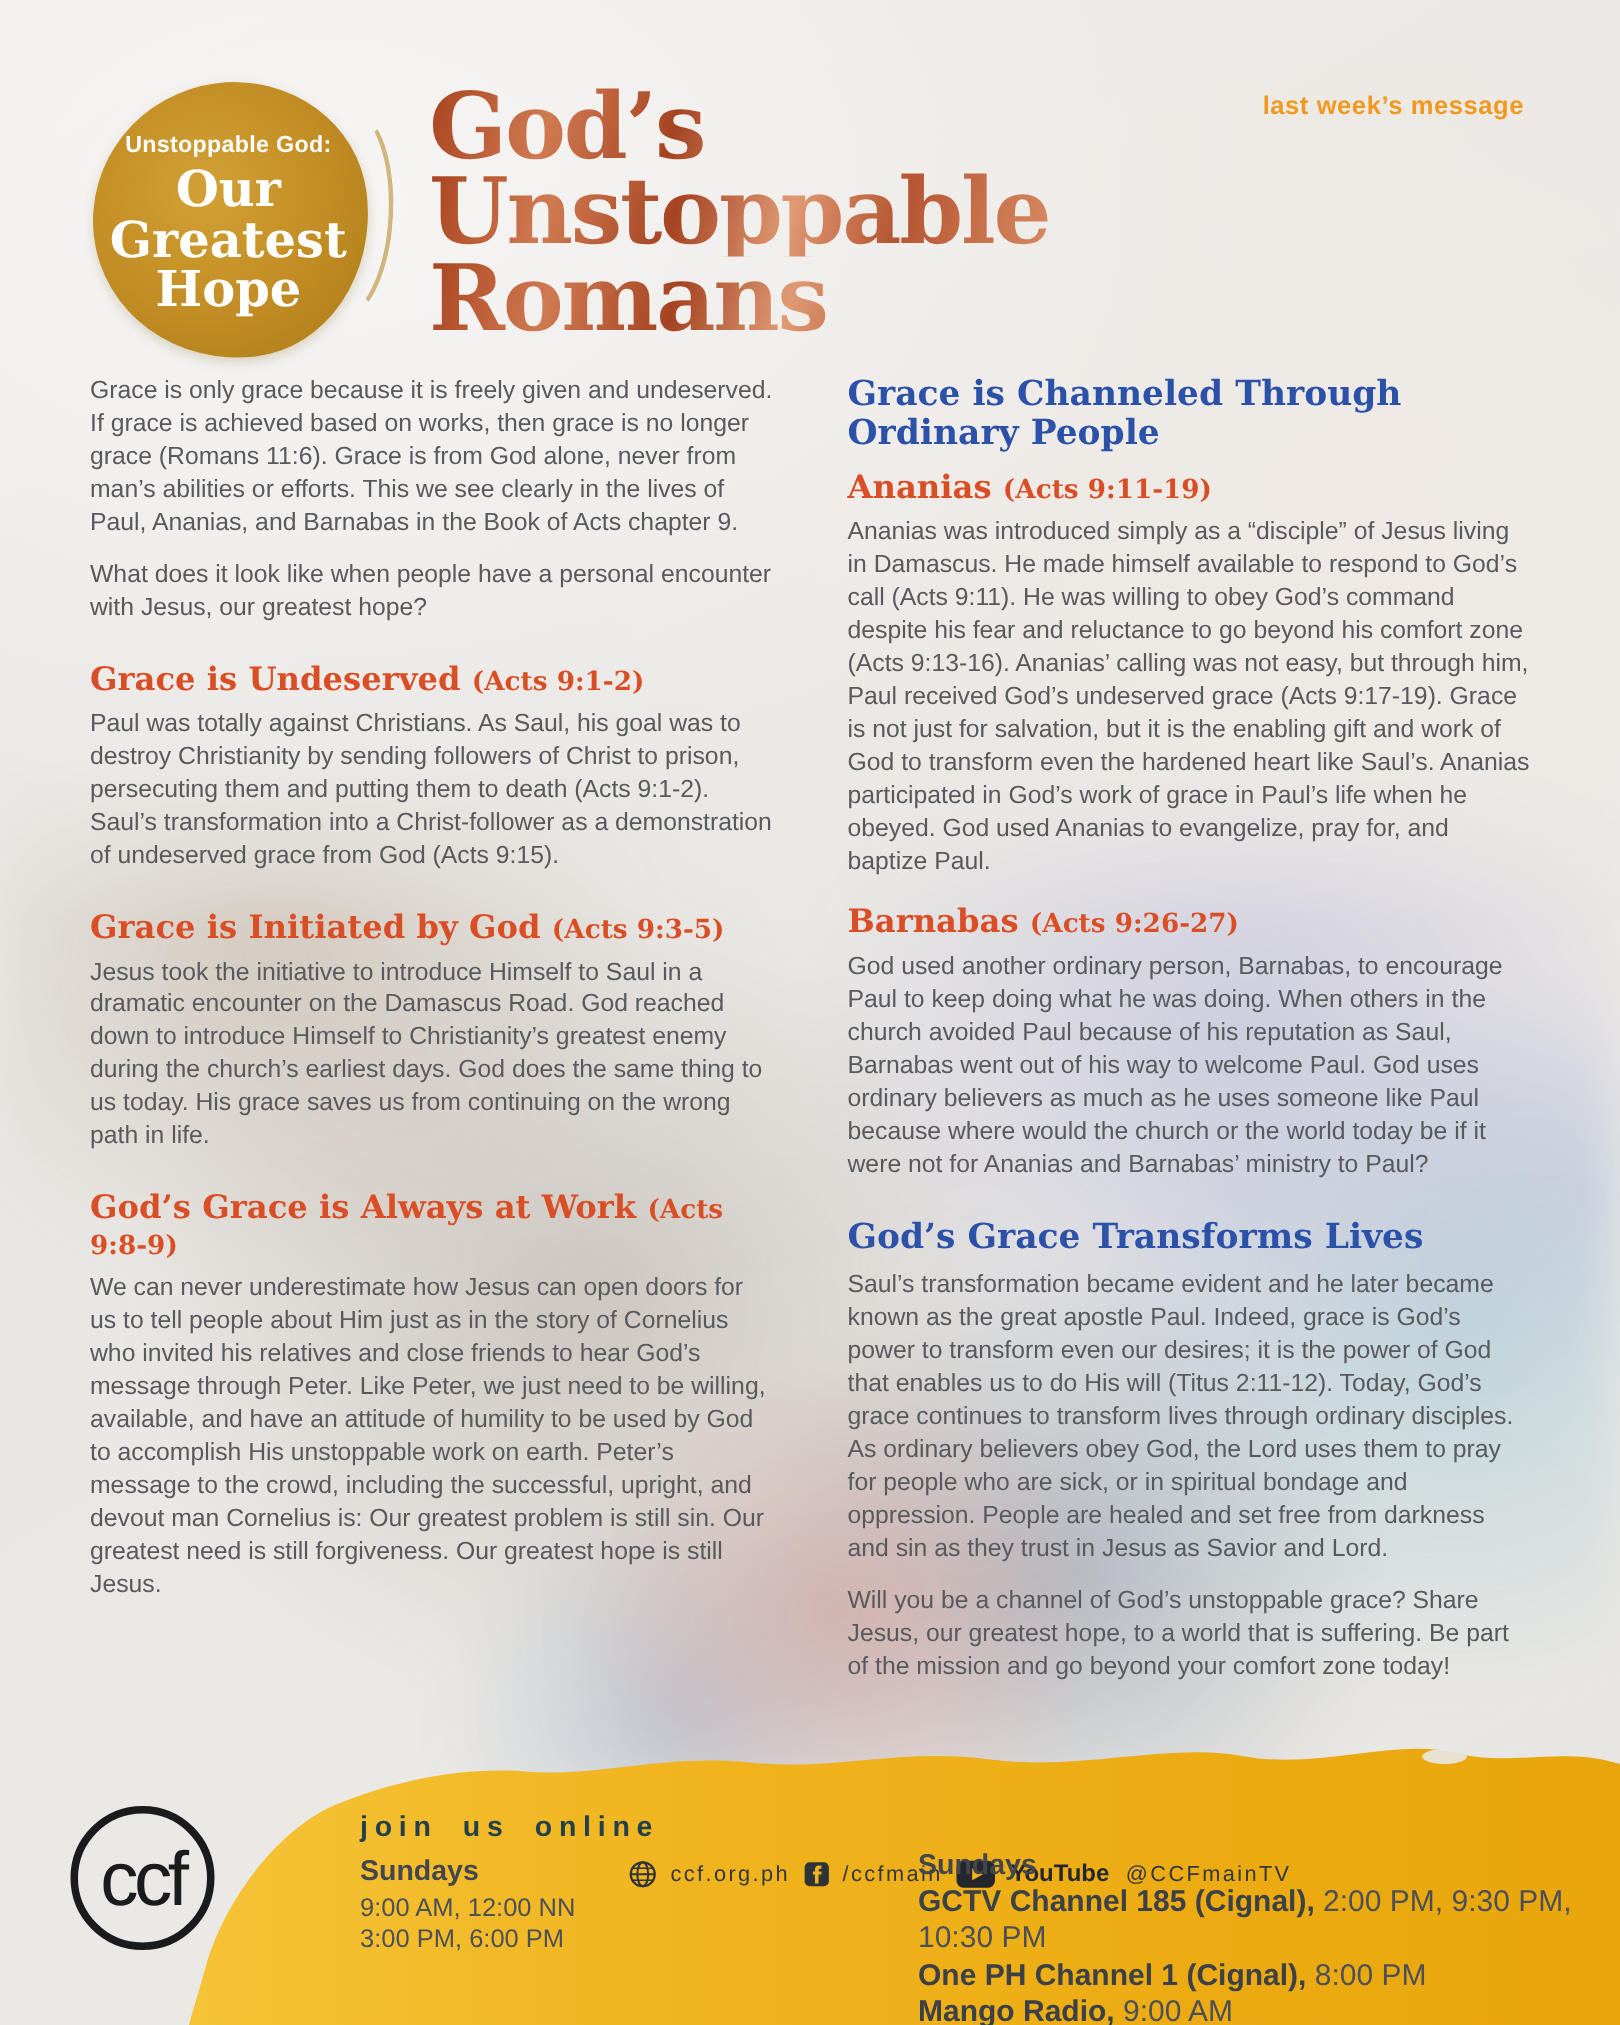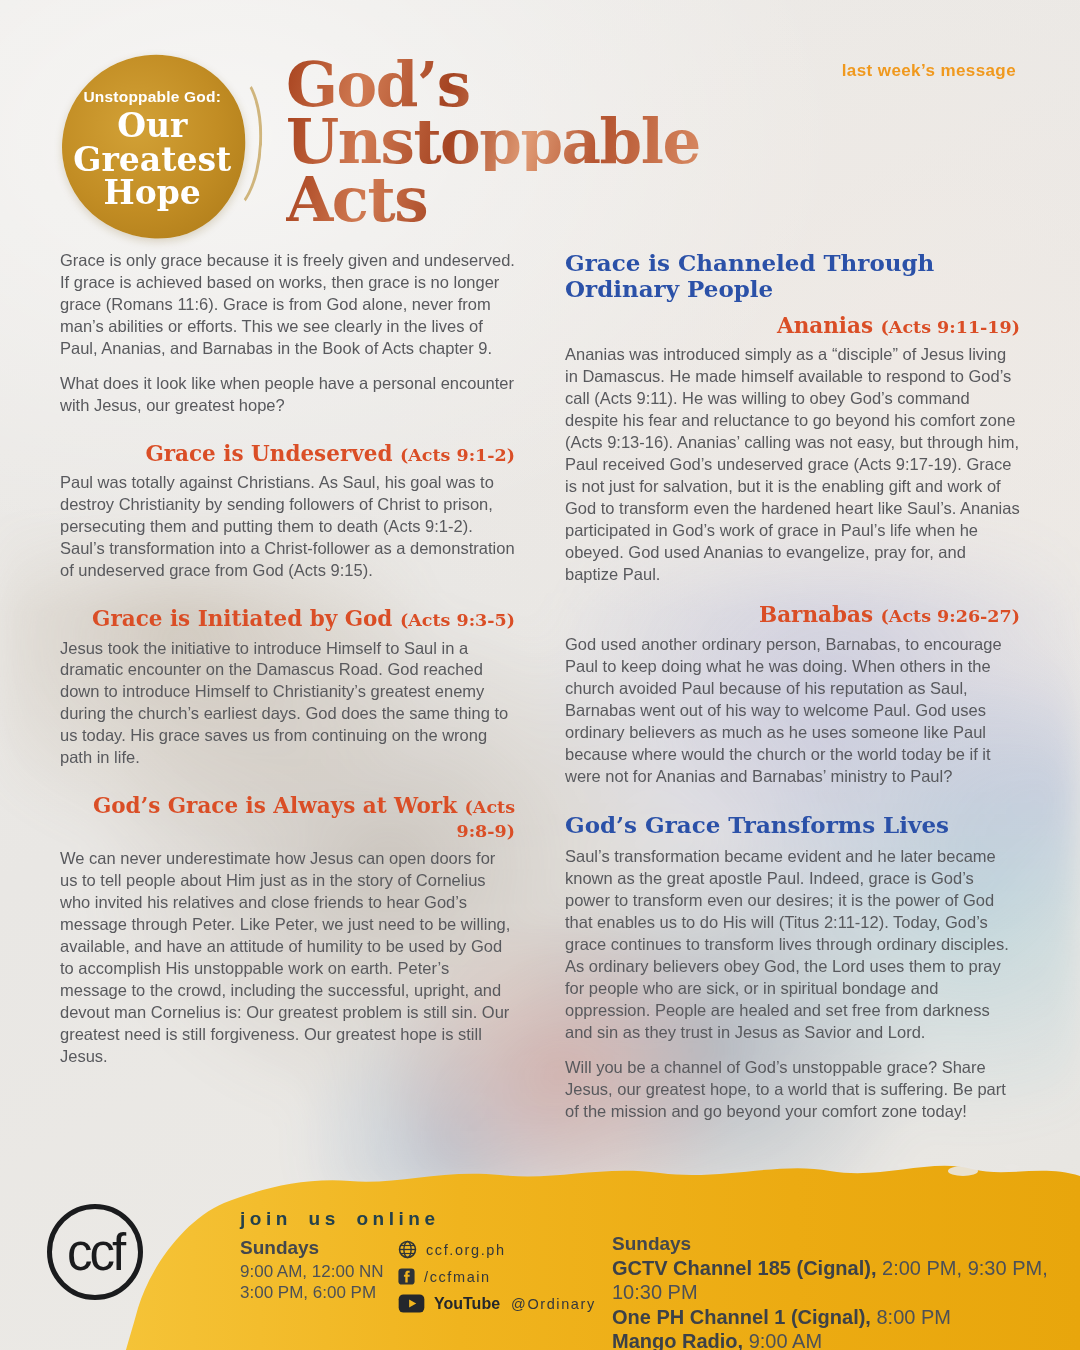--- a/index.html
+++ b/index.html
@@ -51,41 +51,41 @@
     background:linear-gradient(105deg,#a8431f 0%, #d07a52 20%, #a54422 40%, #df9a74 58%, #b55531 75%, #d88a62 100%);
     -webkit-background-clip:text; background-clip:text; color:transparent;
   }
   .tag { position:absolute; right:64px; top:61px; z-index:2; color:#f0991e; font-weight:bold; font-size:17px; letter-spacing:.4px; }
   
   .columns {
     position:absolute; left:60px; top:250px; width:960px; z-index:2;
     display:grid; grid-template-columns:455px 455px; column-gap:50px;
   }
   .col p { font-size:16.5px; line-height:1.33; color:#58595d; margin:0 0 13px; }
-  h3.sec { font-family:"DejaVu Serif", serif; font-weight:bold; color:#da4e26; font-size:21.5px; line-height:1.1; margin:25px 0 7px;text-align:right; }
+  h3.sec { font-family:"DejaVu Serif", serif; font-weight:bold; color:#da4e26; font-size:21.5px; line-height:1.1; margin:25px 0 7px; }
   h3.sec .ref { font-size:17.5px; }
   h3.sub { margin:18px 0 7px; }
   h2.blue { font-family:"DejaVu Serif", serif; font-weight:bold; color:#2b51a8; font-size:23px; line-height:1.12; margin:0 0 9px; }
   h2.blue.second { margin-top:24px; }
   .col.right > h3.sub:first-of-type { margin-top:12px; }
   
   .band { position:absolute; left:0; bottom:0; width:1080px; height:200px; z-index:1; }
   .logo {
     position:absolute; left:47px; top:1204px; width:96px; height:96px; z-index:3;
     border:5px solid #1a1b1d; border-radius:50%; display:grid; place-items:center;
   }
   .logo span { font-size:51px; font-weight:400; letter-spacing:-3px; color:#1a1b1d; }
   .f-head { position:absolute; z-index:3; font-size:19px; font-weight:bold; letter-spacing:4.5px; word-spacing:7px; color:#24414b; }
   .head-online { left:240px; top:1208px; }
   .head-tv { left:612px; top:1208px; }
   .f-day { position:absolute; z-index:3; font-size:19px; font-weight:bold; color:#43474d;text-align:right; }
   .day-online { left:240px; top:1237px; }
   .day-tv { left:612px; top:1233px; }
   .f-times { position:absolute; left:240px; top:1261px; z-index:3; font-size:17px; line-height:1.25; color:#4c5056; }
-  .links { position:absolute; left:398px; top:1240px; z-index:3; display:flex; flex-direction:column; gap:9px; }
+  .links { position:absolute; left:419px; top:1240px; z-index:3; display:flex; gap:9px; }
   .link-row { display:flex; align-items:center; gap:9px; font-size:14.5px; letter-spacing:1.6px; color:#33373c; }
   .yt-brand { font-weight:bold; font-size:16px; letter-spacing:0; margin-right:2px; color:#24272c; }
   .tv-rows { position:absolute; left:612px; top:1256px; z-index:3; font-size:20px; line-height:1.22; color:#4c5056; }
   .tv-rows .b { font-weight:bold; color:#3c4148; }
   .icon-svg { display:block; }
 </style>
 </head>
 <body>
 
 <div class="page">
@@ -96,21 +96,21 @@
       <div class="badge-kicker">Unstoppable God:</div>
       <div class="badge-line">Our</div>
       <div class="badge-line">Greatest</div>
       <div class="badge-line">Hope</div>
     </div>
   </div>
 
   <h1 class="title">
     <span class="line">God’s</span>
     <span class="line">Unstoppable</span>
-    <span class="line">Acts</span>
+    <span class="line">Romans</span>
   </h1>
 
   <div class="tag">last week’s message</div>
 
   <main class="columns">
     <div class="col left">
       <p>Grace is only grace because it is freely given and undeserved. If grace is achieved based on works, then grace is no longer grace (Romans 11:6). Grace is from God alone, never from man’s abilities or efforts. This we see clearly in the lives of Paul, Ananias, and Barnabas in the Book of Acts chapter 9.</p>
       <p>What does it look like when people have a personal encounter with Jesus, our greatest hope?</p>
 
       <h3 class="sec">
@@ -204,21 +204,21 @@
         <path d="M13.6 10.2 h-2.2 v7 H8.6 v-7 H7 V7.8 h1.6 V6.2 c0-1.9 1-3 3.1-3 h2 v2.5 h-1.3 c-.7 0-.9.3-.9.9 v1.2 h2.3 Z" fill="#f0b41e"></path>
       </svg>
       <span>/ccfmain</span>
     </div>
     <div class="link-row">
       <svg class="icon-svg" width="27" height="19" viewBox="0 0 28 20">
         <rect x="0.5" y="0.5" width="27" height="19" rx="5" fill="#24272c"></rect>
         <path d="M11.5 5.8 L19 10 L11.5 14.2 Z" fill="#f0b41e"></path>
       </svg>
       <span class="yt-brand">YouTube</span>
-      <span>@Ordinary</span>
+      <span>@CCFmainTV</span>
     </div>
   </div>
 
   <div class="f-day day-tv">Sundays</div>
   <div class="tv-rows">
     <div>
       <span class="b">GCTV Channel 185 (Cignal),</span>
       <span>2:00 PM, 9:30 PM, 10:30 PM</span>
     </div>
     <div>

